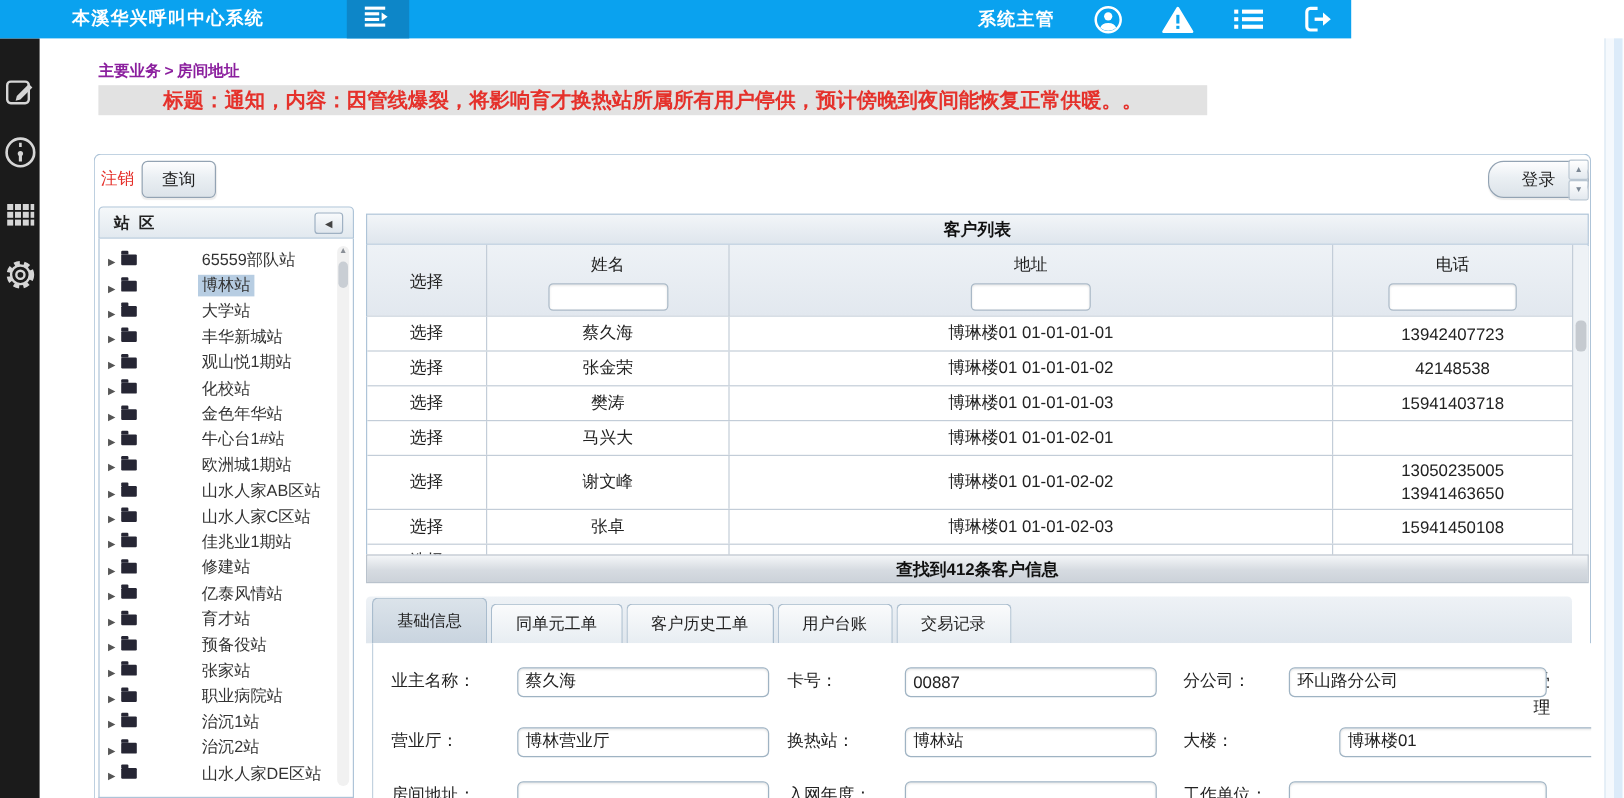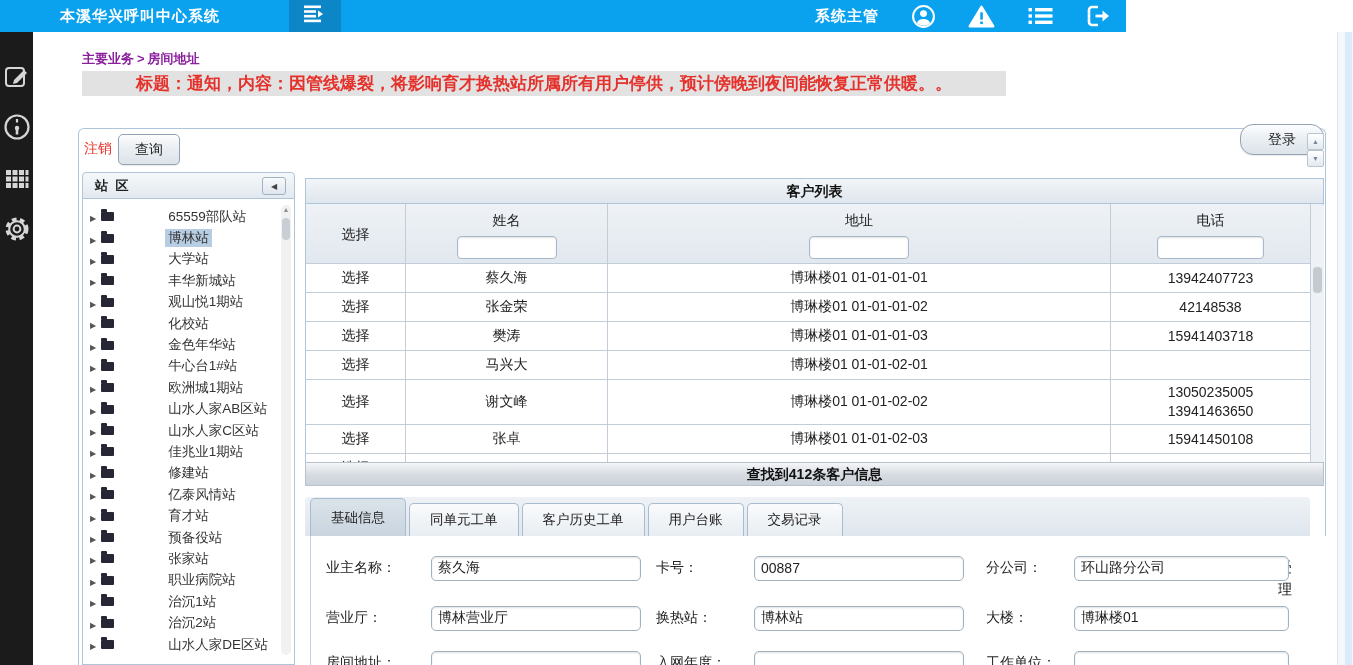--- a/index.html
+++ b/index.html
@@ -24,21 +24,21 @@
   .breadcrumb span { margin-right:3px; }
   .notice { position:absolute; left:82px; top:71px; width:924px; height:25px; background:#e2e2e2; color:#e5312b; font-weight:bold; font-size:17px; line-height:25px; text-align:center; white-space:nowrap; }
 
   
   .outer-panel { position:absolute; left:78px; top:128px; width:1248px; height:537px; border:1px solid #aec4d8; border-bottom:none; border-radius:6px 6px 0 0; background:#fff; }
 
   .logout-text { position:absolute; left:84px; top:140px; color:#e5312b; font-size:14px; z-index:2; }
   .btn { position:absolute; display:flex; align-items:center; justify-content:center; border:1px solid #93a3b3; border-radius:5px;
     background:linear-gradient(#fdfdfe,#eaeff3 45%,#dce3e9); font-size:14px; color:#222; box-shadow:0 1px 1px rgba(0,0,0,.08); cursor:pointer; z-index:2; }
   .btn-query { left:118px; top:134px; width:62px; height:31px; }
-  .btn-login { left:1240px; top:124px; width:84px; height:31px;border-radius:13px; }
+  .btn-login { left:1240px; top:134px; width:84px; height:31px;border-radius:13px; }
   .mini-scroll { position:absolute; left:1307px; top:133px; width:17px; height:34px; z-index:2; }
   .mini-scroll .ms { height:17px; border:1px solid #b9c6d2; border-radius:2px; background:linear-gradient(#ffffff,#e3e9ef); display:flex; align-items:center; justify-content:center; font-size:7px; color:#7b8794; cursor:pointer; }
 
   
   .tree-header { position:absolute; left:82px; top:172px; width:213px; height:27px; border:1px solid #aec4d8; border-radius:4px 4px 0 0;
     background:linear-gradient(#f5f8fa,#e2e9ef); z-index:2;padding-left:28px; }
   .tree-header .tt { position:absolute; left:12px; top:0; line-height:26px; font-weight:bold; font-size:13px; color:#222; letter-spacing:2px; }
   .collapse-btn { position:absolute; right:8px; top:4px; width:24px; height:18px; border:1px solid #9fb1c3; border-radius:3px;
     background:linear-gradient(#f8fafc,#dfe6ed); display:flex; align-items:center; justify-content:center; font-size:8px; color:#444; cursor:pointer; }
   .tree-list { position:absolute; left:82px; top:199px; width:213px; height:466px; border:1px solid #aec4d8; border-top:none; background:#fff;
@@ -444,21 +444,21 @@
     <div class="field" style="left: 15px; top: 68px;">
     <label class="flab" style="width: 105px;">营业厅：</label>
     <input class="fi" type="text" value="博林营业厅" style="width: 210px;">
   </div>
     <div class="field" style="left: 345px; top: 68px;">
     <label class="flab" style="width: 98px;">换热站：</label>
     <input class="fi" type="text" value="博林站" style="width: 210px;">
   </div>
     <div class="field" style="left: 675px; top: 68px;">
     <label class="flab" style="width: 88px;">大楼：</label>
-    <input class="fi" type="text" value="博琳楼01" style="width: 215px;">
+    <input class="fi" type="text" value="博琳楼01" style="width: 215px; margin-left: 42px;">
   </div>
     <div class="field" style="left: 15px; top: 113px;">
     <label class="flab" style="width: 105px;">房间地址：</label>
     <input class="fi" type="text" value="" style="width: 210px;">
   </div>
     <div class="field" style="left: 345px; top: 113px;">
     <label class="flab" style="width: 98px;">入网年度：</label>
     <input class="fi" type="text" value="" style="width: 210px;">
   </div>
     <div class="field" style="left: 675px; top: 113px;">

